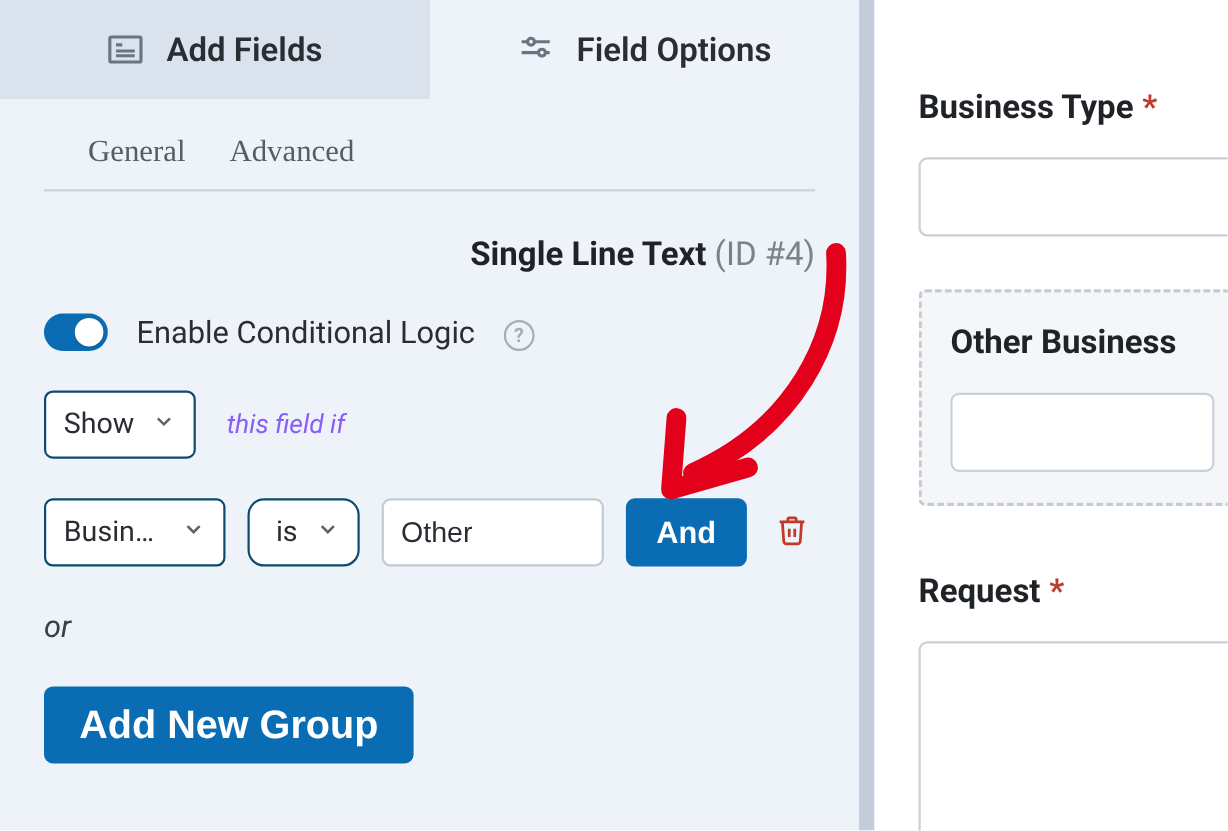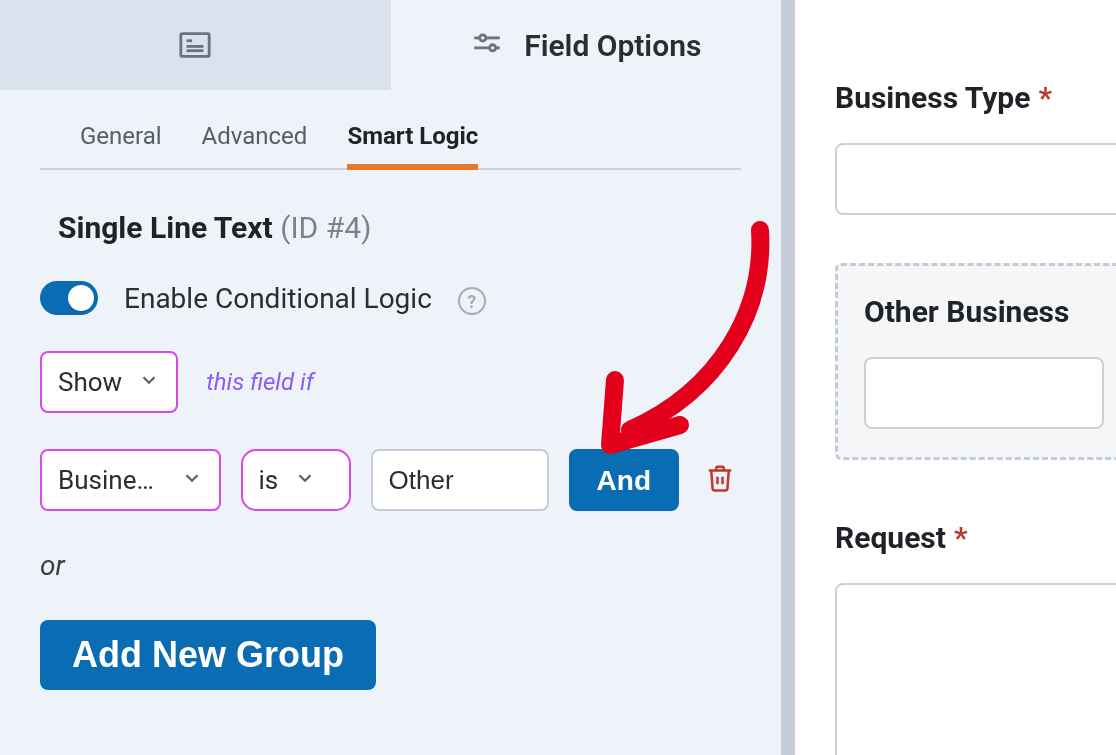--- a/index.html
+++ b/index.html
@@ -8,43 +8,43 @@
 
   
   .left-panel { width: 795px; height: 100%; background: #edf3f9; position: relative; border-right: 14px solid #c3ccd8; }
   .topTabs { display: flex; height: 90px; width: 100%; }
   .topTab { flex: 1; display: flex; align-items: center; justify-content: center; gap: 20px; font-size: 30px; font-weight: 600; color: #2a2e33; cursor: pointer; }
   .topTab.inactive { background: #d9e2ed; }
   .topTab.active { background: #edf3f9; }
   .topTab svg { width: 34px; height: 34px; fill: #6b7280; }
   .subTabsWrap { margin: 0 40px; border-bottom: 2px solid #c9d3de; }
   .subTabsInner { display: flex; gap: 40px; padding-top: 32px; }
-  .subTab { font-size: 24px; color: #555d66; padding-bottom: 18px; cursor: pointer; position: relative; }
+  .subTab { font-size: 28px; color: #555d66; padding-bottom: 18px; cursor: pointer; position: relative; font-family: Liberation Serif, serif; }
   .subTab.active { font-weight: 700; color: #1f2327; }
   .subTab.active::after { content: ""; position: absolute; left: 0; right: 0; bottom: -2px; height: 6px; background: #e47b2a; }
 
-  .fieldHeader { padding: 40px 40px 0 58px; font-size: 30px; color: #1f2327; }
+  .fieldHeader { padding: 40px 40px 0 58px; font-size: 30px; color: #1f2327; text-align: right; }
   .fieldHeader .name { font-weight: 700; }
   .fieldHeader .id { color: #7a828b; font-weight: 400; }
 
   .toggleRow { display: flex; align-items: flex-end; gap: 26px; padding: 36px 40px 0 40px; }
   .switch { width: 58px; height: 34px; background: #0a6cb3; border-radius: 17px; position: relative; cursor: pointer; }
   .switch .knob { position: absolute; right: 4px; top: 4px; width: 26px; height: 26px; background: #fff; border-radius: 50%; box-shadow: 0 1px 2px rgba(0,0,0,.2); }
   .toggleLabel { font-size: 28px; color: #2a2e33; }
   .help { width: 28px; height: 28px; border-radius: 50%; border: 2px solid #a5adb6; color: #a5adb6; display: flex; align-items: center; justify-content: center; font-size: 18px; font-weight: 700; cursor: pointer; }
 
   .cond { padding: 36px 40px 0 40px; display: flex; align-items: center; gap: 28px; }
-  .select { background: #fff; border: 2px solid #d946ef; border-radius: 8px; height: 62px; display: flex; align-items: center; padding: 0 16px; font-size: 26px; color: #2a2e33; cursor: pointer; gap: 12px; }
+  .select { background: #fff; border: 2px solid #0c4a6e; border-radius: 8px; height: 62px; display: flex; align-items: center; padding: 0 16px; font-size: 26px; color: #2a2e33; cursor: pointer; gap: 12px; justify-content: flex-end; }
   .select .chev { margin-left: 4px; }
   .italic { font-style: italic; font-size: 24px; color: #8b5cf6; }
 
   .ruleRow { padding: 36px 40px 0 40px; display: flex; align-items: center; gap: 20px; }
   .ruleField { width: 200px; white-space: nowrap; overflow: hidden; text-overflow: ellipsis; }
   .ruleOp { width: 120px; border-radius: 15px; }
-  .ruleVal { background:#fff; border:2px solid #c3ccd6; border-radius:8px; height:62px; width:178px; padding:0 16px; font-size:26px; color:#2a2e33; }
+  .ruleVal { background:#fff; border:2px solid #c3ccd6; border-radius:8px; height:62px; width:202px; padding:0 16px; font-size:26px; color:#2a2e33; }
   .andBtn { background:#0a6cb3; border:none; border-radius:8px; height:62px; padding:16px 28px; color:#fff; font-size:28px; font-weight:600; cursor:pointer; }
   .trash { color:#c0392b; cursor:pointer; padding:6px; }
   .trash svg { width:30px; height:30px; stroke:#c23927; fill:none; stroke-width:2; }
 
   .orLabel { font-style: italic; font-size:28px; color:#3a3f44; margin: 38px 40px 0 40px; }
 
   .addGroup { margin: 38px 40px 0 40px; background:#0a6cb3; border:none; border-radius:8px; height:70px; padding:0 32px; color:#fff; font-size:36px; font-weight:700; cursor:pointer; }
 
   .chev svg { width:22px; height:22px; stroke:#5a6269; stroke-width:2.5; fill:none; }
 
@@ -69,37 +69,37 @@
   <div class="left-panel">
 
     <div class="topTabs">
       <div class="topTab inactive">
         <svg viewBox="0 0 24 24">
             <rect x="2" y="4" width="20" height="16" rx="1" fill="none" stroke="#6b7280" stroke-width="2"></rect>
             <line x1="6" y1="9" x2="10" y2="9" stroke="#6b7280" stroke-width="2"></line>
             <line x1="6" y1="13" x2="18" y2="13" stroke="#6b7280" stroke-width="2"></line>
             <line x1="6" y1="16" x2="18" y2="16" stroke="#6b7280" stroke-width="2"></line>
           </svg>
+        <span>Add Fields</span>
       </div>
       <div class="topTab active">
         <svg viewBox="0 0 24 24">
             <line x1="3" y1="7" x2="21" y2="7" stroke="#6b7280" stroke-width="2"></line>
             <circle cx="9" cy="7" r="2.2" fill="#edf3f9" stroke="#6b7280" stroke-width="2"></circle>
             <line x1="3" y1="14" x2="21" y2="14" stroke="#6b7280" stroke-width="2"></line>
             <circle cx="16" cy="14" r="2.2" fill="#edf3f9" stroke="#6b7280" stroke-width="2"></circle>
           </svg>
         <span>Field Options</span>
       </div>
     </div>
 
     <div class="subTabsWrap">
       <div class="subTabsInner" style="padding-left:40px;">
         <div class="subTab">General</div>
         <div class="subTab">Advanced</div>
-        <div class="subTab active">Smart Logic</div>
       </div>
     </div>
 
     <div class="fieldHeader">
       <span class="name">Single Line Text</span>
       <span class="id">(ID #4)</span>
     </div>
 
     <div class="toggleRow">
       <div class="switch">

